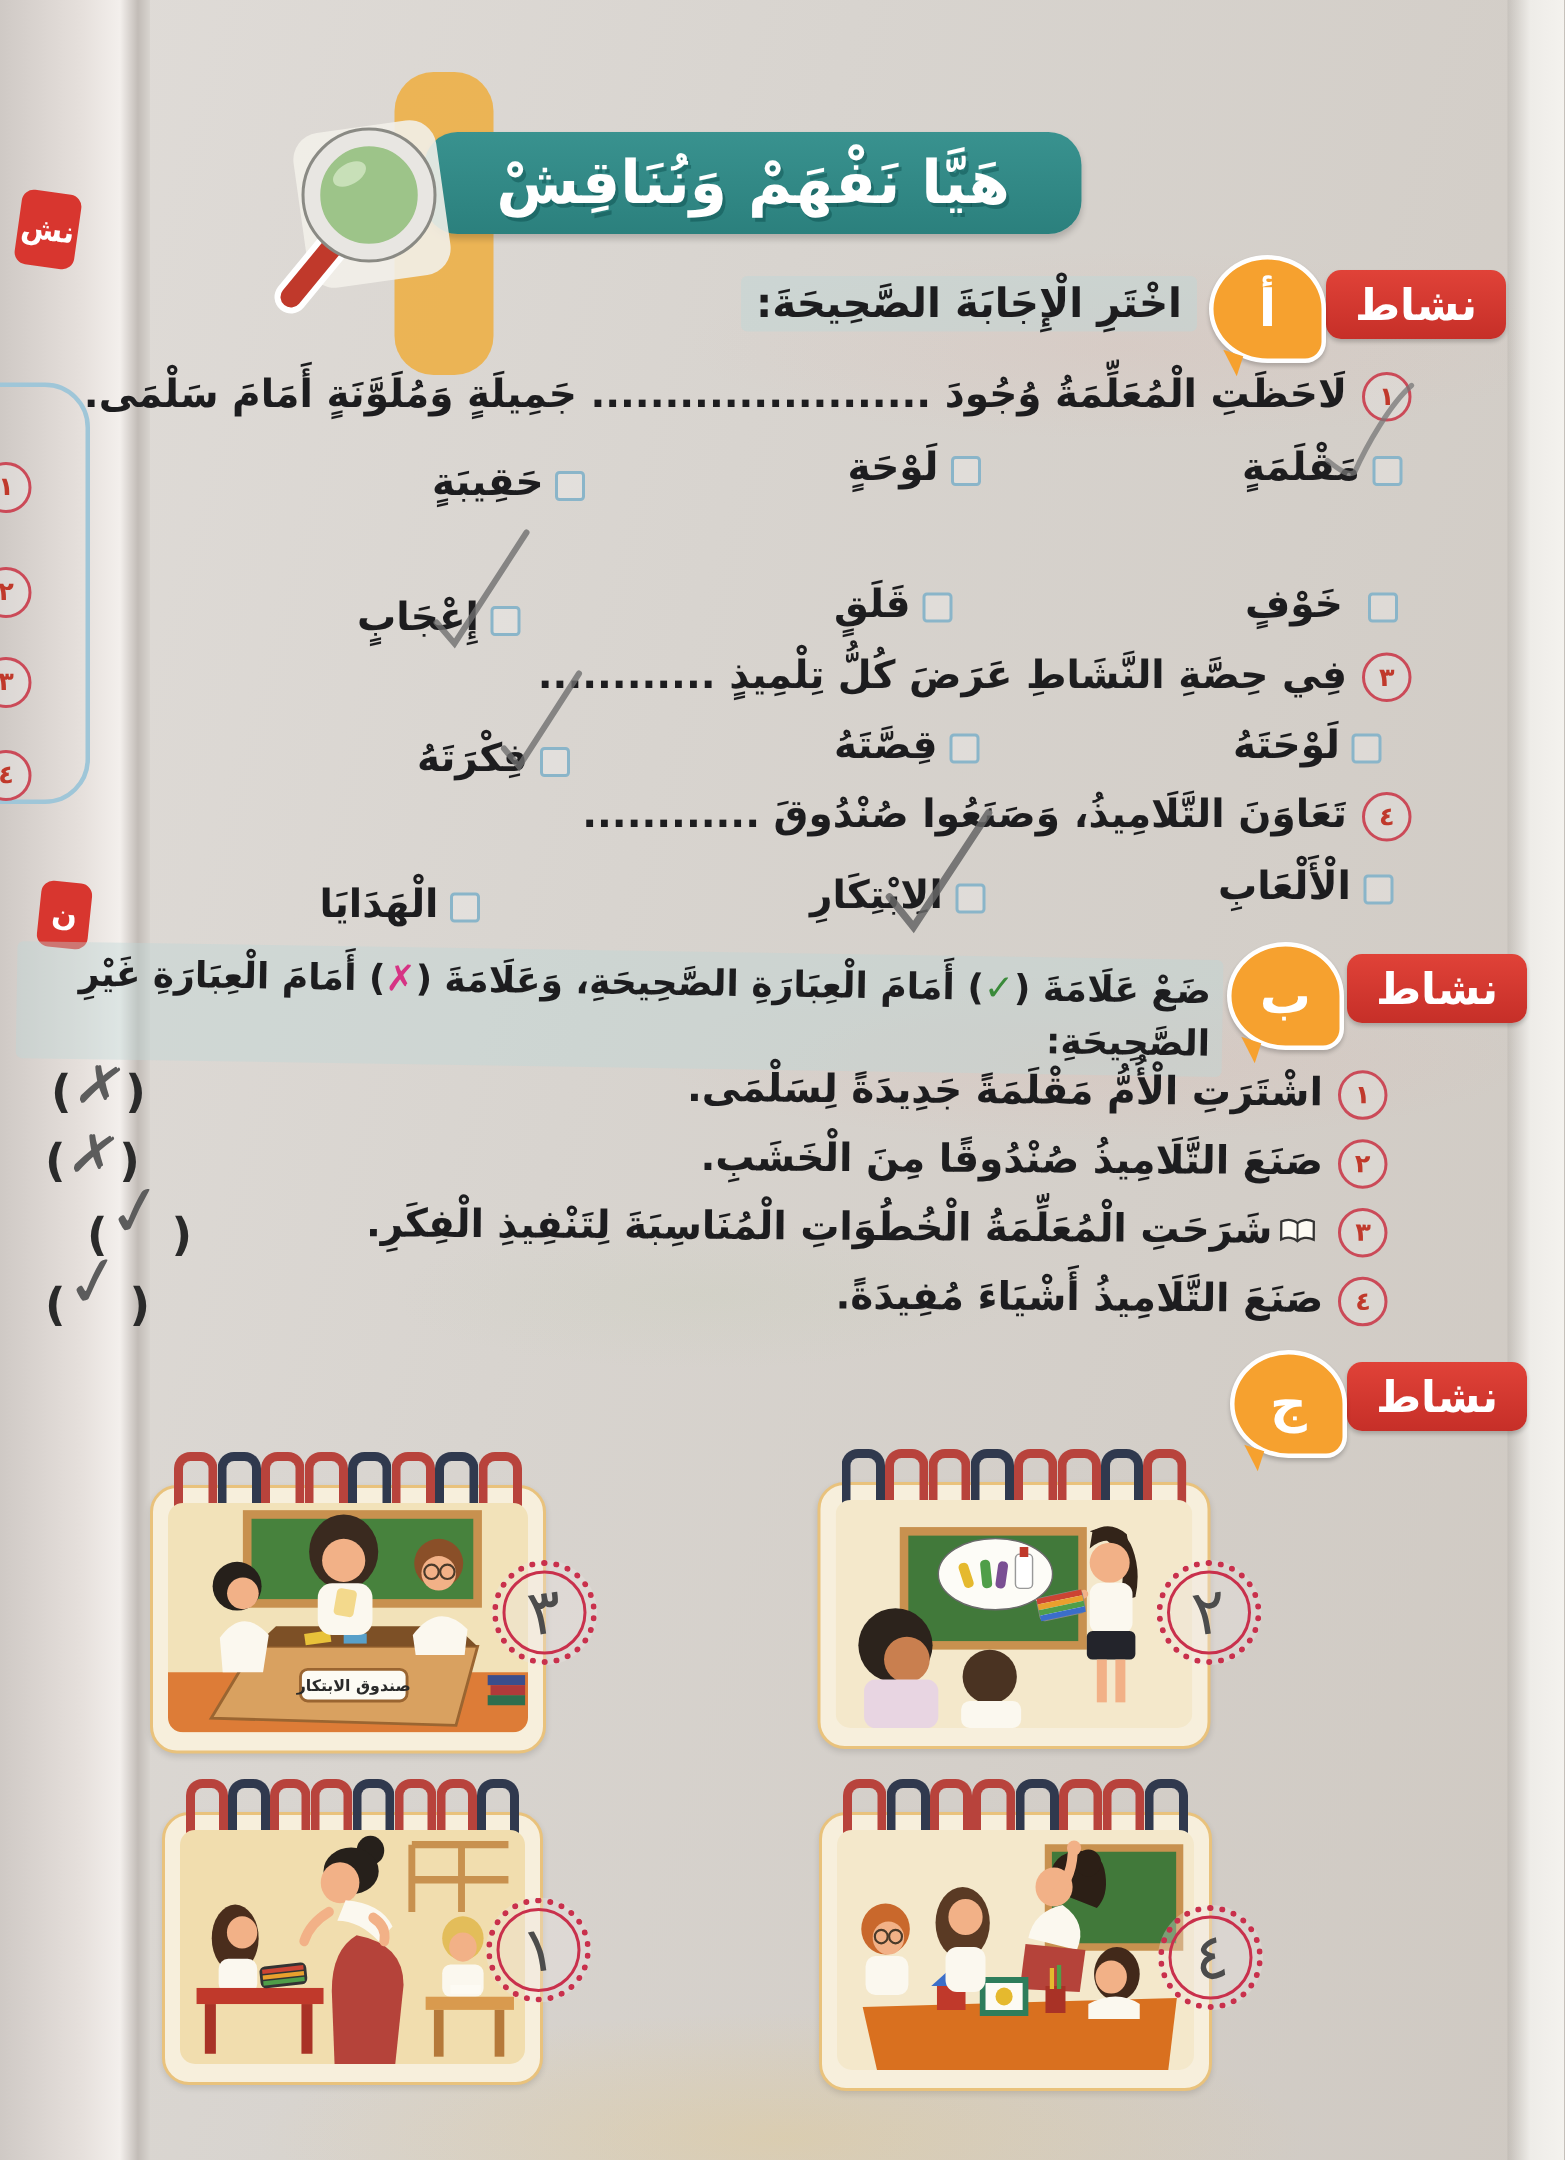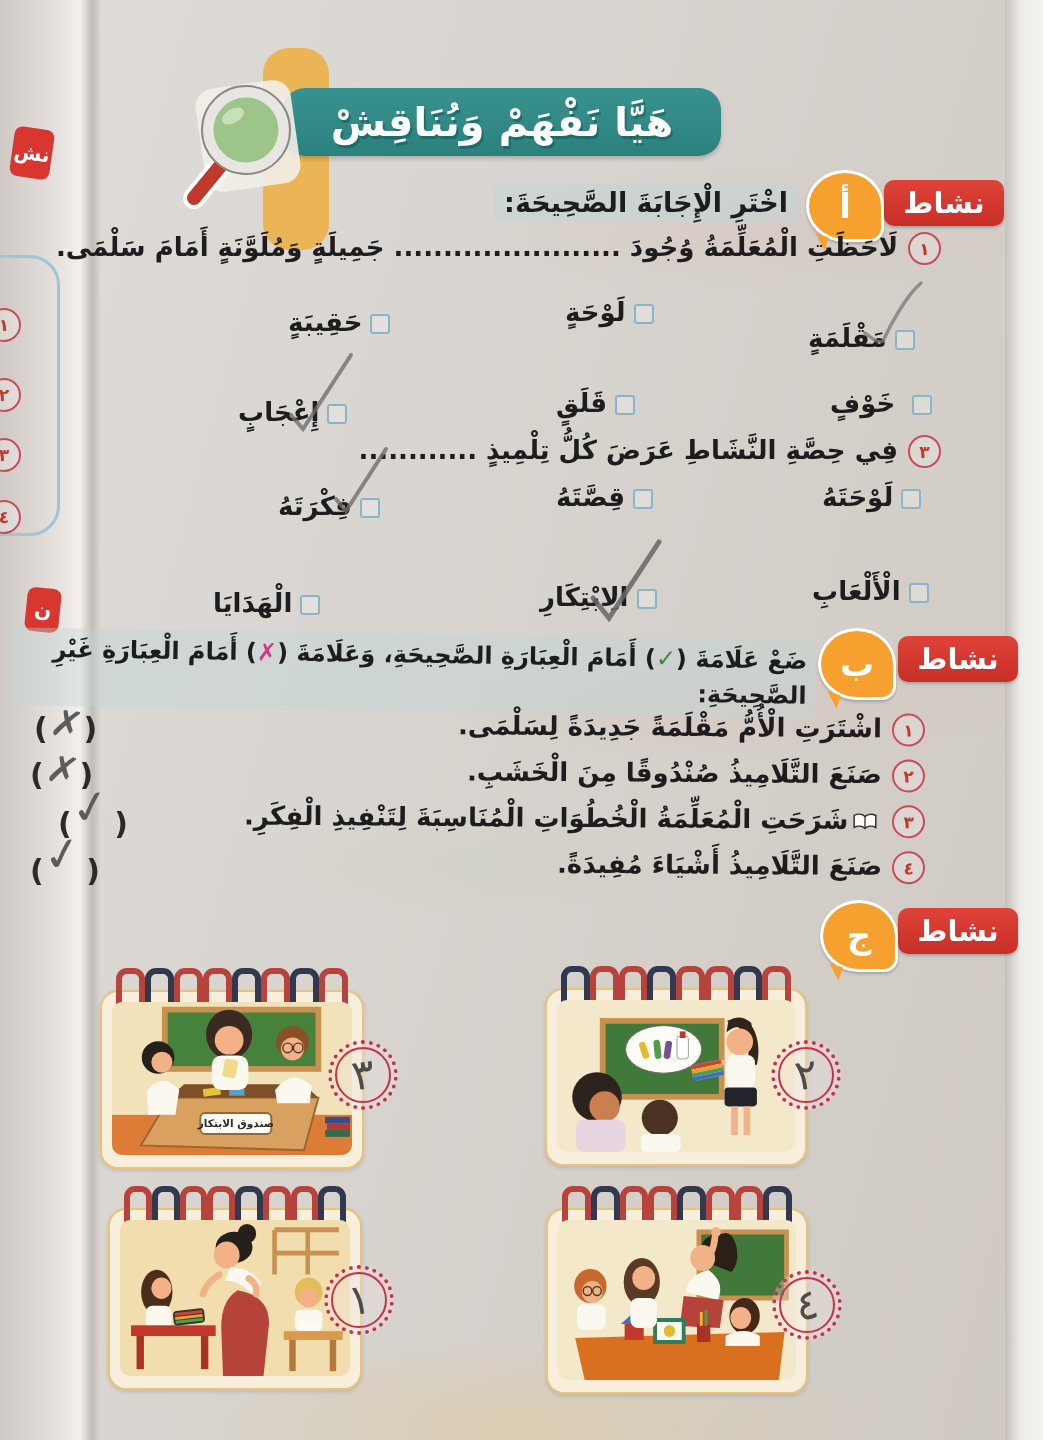--- a/index.html
+++ b/index.html
@@ -116,24 +116,24 @@
   </div>
 
   <div class="act-badge" style="left:884px;top:180px;">
       <span>نشاط</span>
     </div>
   <div class="bubble" style="left:806px;top:170px;">
       <span>أ</span>
     </div>
   <div class="act-title" style="top:184px;right:245px;font-size:27px;">اخْتَرِ الْإِجَابَةَ الصَّحِيحَةَ:</div>
 
-  <div class="q" style="top:232px;right:102px;">
+  <div class="q" style="top:248px;right:102px;">
     <span class="qnum">١</span><span>لَاحَظَتِ الْمُعَلِّمَةُ وُجُودَ ....................... جَمِيلَةٍ وَمُلَوَّنَةٍ أَمَامَ سَلْمَى.</span>
   </div>
-  <div class="opt" style="left:808px;top:297px;margin-top:26px;">
+  <div class="opt" style="left:828px;top:297px;">
     <svg class="pencil" width="70" height="82" viewBox="0 0 70 82">
         <path d="M8,58 C18,66 22,68 26,66 C34,48 50,20 64,8" fill="none" stroke="#777" stroke-width="3.5" stroke-linecap="round" opacity=".75"></path>
       </svg>
     <span class="cb"></span>
       <span>مَقْلَمَةٍ</span>
   </div>
   <div class="opt" style="left:565px;top:297px;">
     <span class="cb"></span>
       <span>لَوْحَةٍ</span>
   </div>
@@ -170,20 +170,23 @@
       <span>قِصَّتَهُ</span>
   </div>
   <div class="opt" style="left:278px;top:491px;">
     <svg class="pencil" width="62" height="78" viewBox="0 0 62 78">
         <path d="M6,56 L16,68 L56,6" fill="none" stroke="#6f6f6f" stroke-width="4" stroke-linecap="round" opacity=".8"></path>
       </svg>
     <span class="cb"></span>
       <span>فِكْرَتَهُ</span>
   </div>
 
+  <div class="q" style="top:528px;right:102px;">
+    <span class="qnum">٤</span><span>تَعَاوَنَ التَّلَامِيذُ، وَصَنَعُوا صُنْدُوقَ ............</span>
+  </div>
   <div class="opt" style="left:812px;top:576px;">
     <span class="cb"></span>
       <span>الْأَلْعَابِ</span>
   </div>
   <div class="opt" style="left:540px;top:582px;">
     <svg class="pencil" width="86" height="96" viewBox="0 0 86 96">
         <path d="M10,64 L26,84 L76,8" fill="none" stroke="#666" stroke-width="5" stroke-linecap="round" opacity=".85"></path>
       </svg>
     <span class="cb"></span>
       <span>الِابْتِكَارِ</span>

